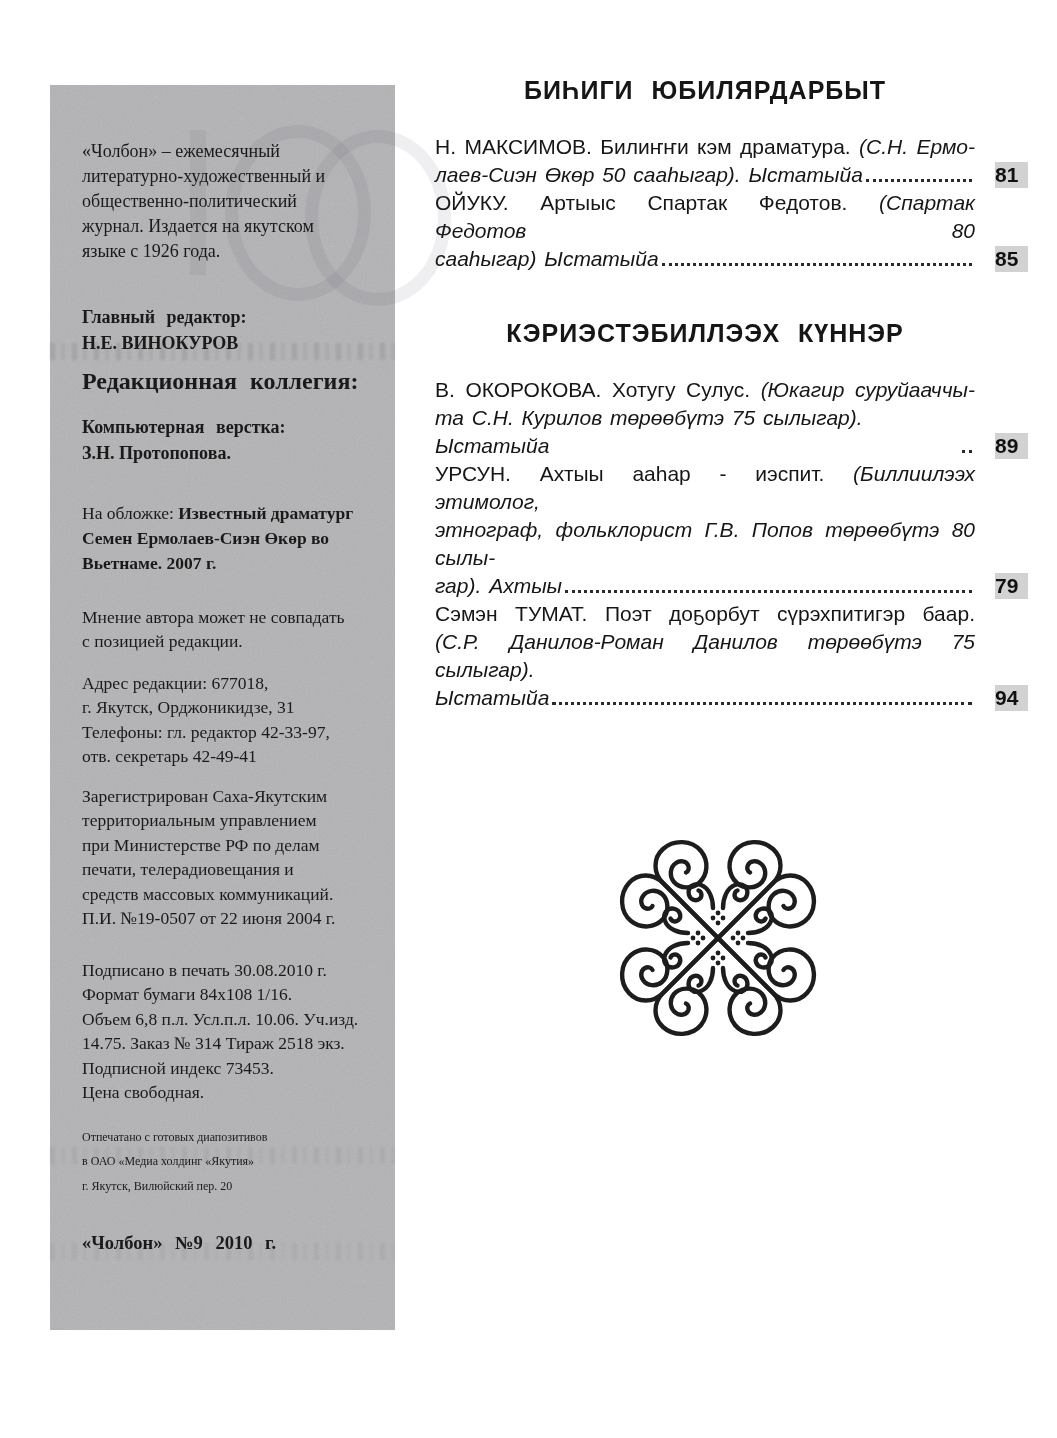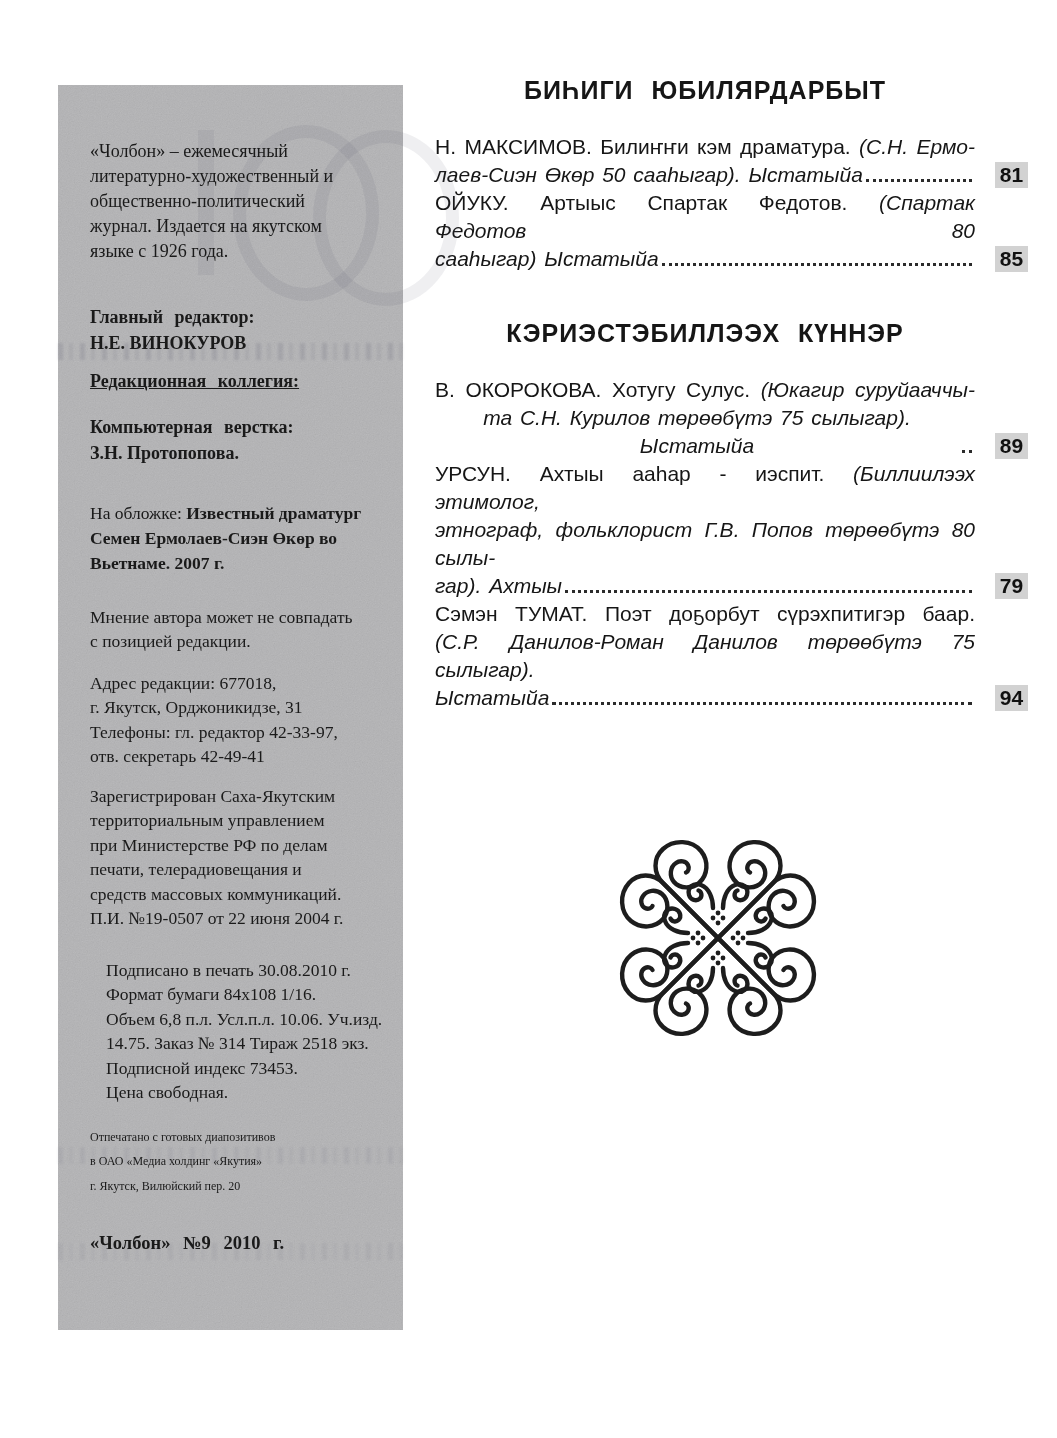--- a/index.html
+++ b/index.html
@@ -4,42 +4,42 @@
 <style>
   html,body{margin:0;padding:0;}
   body{
     width:1057px;height:1438px;position:relative;background:#ffffff;
     font-family:"Liberation Serif","DejaVu Serif",serif;color:#1c1c1c;
     overflow:hidden;
   }
 
   
   .panel{
-    position:absolute;left:58px;top:85px;width:345px;height:1245px;
+    position:absolute;left:50px;top:85px;width:345px;height:1245px;
     background:#b3b3b5;box-sizing:border-box;
     padding:54px 12px 0 32px;
     font-size:17.5px;line-height:24.5px;color:#1a1a1a;
   }
   .panel .noise{position:absolute;left:0;top:0;width:100%;height:100%;opacity:.4;pointer-events:none;}
   .panel-content{position:relative;z-index:2;}
   .pre{white-space:pre-line;}
   .blk{margin:0 0 0 0;}
   .about{font-size:18px;line-height:25px;}
   .strong{font-weight:700;}
   .label-gap{word-spacing:7px;}
   .editor{margin-top:40px;font-weight:700;font-size:18px;line-height:26px;}
   .board{margin-top:13px;}
-  .board-head{font-weight:700;font-size:18px;word-spacing:7px;text-decoration:underline;}
+  .board-head{font-weight:700;font-size:24px;word-spacing:7px;}
   .board-member{font-weight:600;letter-spacing:.4px;word-spacing:6px;line-height:24.5px;}
   .verstka{margin-top:20px;font-weight:700;font-size:18px;line-height:26px;}
   .cover{margin-top:35px;line-height:25px;}
   .disclaimer{margin-top:29px;}
   .address{margin-top:17px;}
   .registration{margin-top:15px;}
-  .printinfo{margin-top:27px;margin-left:16px;}
+  .printinfo{margin-top:27px;}
   .printedat{margin-top:20px;font-size:12px;}
   .issue{margin-top:33px;font-weight:700;font-size:18.5px;word-spacing:8px;}
 
   
   .ghost{position:absolute;left:0;right:0;pointer-events:none;z-index:1;}
   .ghost-band{
     height:17px;
     background:repeating-linear-gradient(90deg,
       rgba(85,85,105,.22) 0 5px, rgba(85,85,105,0) 5px 11px,
       rgba(85,85,105,.13) 11px 15px, rgba(85,85,105,0) 15px 22px);
@@ -56,31 +56,31 @@
   }
   .toc-heading{
     width:540px;text-align:center;font-weight:700;font-size:25px;
     letter-spacing:1px;word-spacing:10px;margin:0 0 28px 0;
   }
   .toc-section{margin:0;}
   .toc-section + .toc-section{margin-top:46px;}
   .toc-entry{display:flex;align-items:stretch;}
   .toc-text{width:540px;font-size:21px;line-height:28px;word-spacing:2px;}
   .toc-line.just{text-align:justify;text-align-last:justify;}
-  .toc-line.last{display:flex;align-items:baseline;text-align:center;}
+  .toc-line.last{display:flex;align-items:baseline;}
   .toc-line.last span{white-space:pre-wrap;}
   .toc-text .b{font-weight:400;}
   .toc-text .i{font-style:italic;}
   .dots{
     flex:1 1 auto;min-width:10px;align-self:flex-end;
     border-bottom:3px dotted #2b2b2b;margin:0 3px 7px 3px;
   }
   .toc-page{
     align-self:flex-end;margin-left:20px;margin-bottom:1px;
-    width:33px;height:26px;line-height:26px;text-align:center;
+    width:33px;height:26px;line-height:26px;text-align:left;
     background:#d2d2d2;font-weight:700;font-size:21px;color:#111;
   }
 
   
   .ornament{position:absolute;left:590px;top:810px;}
   .ornament path,.ornament use{stroke:#1d1d1d;stroke-width:4.4;fill:none;stroke-linecap:round;}
   .ornament .fill{fill:#1d1d1d;stroke:none;}
 </style>
 </head>
 <body>

